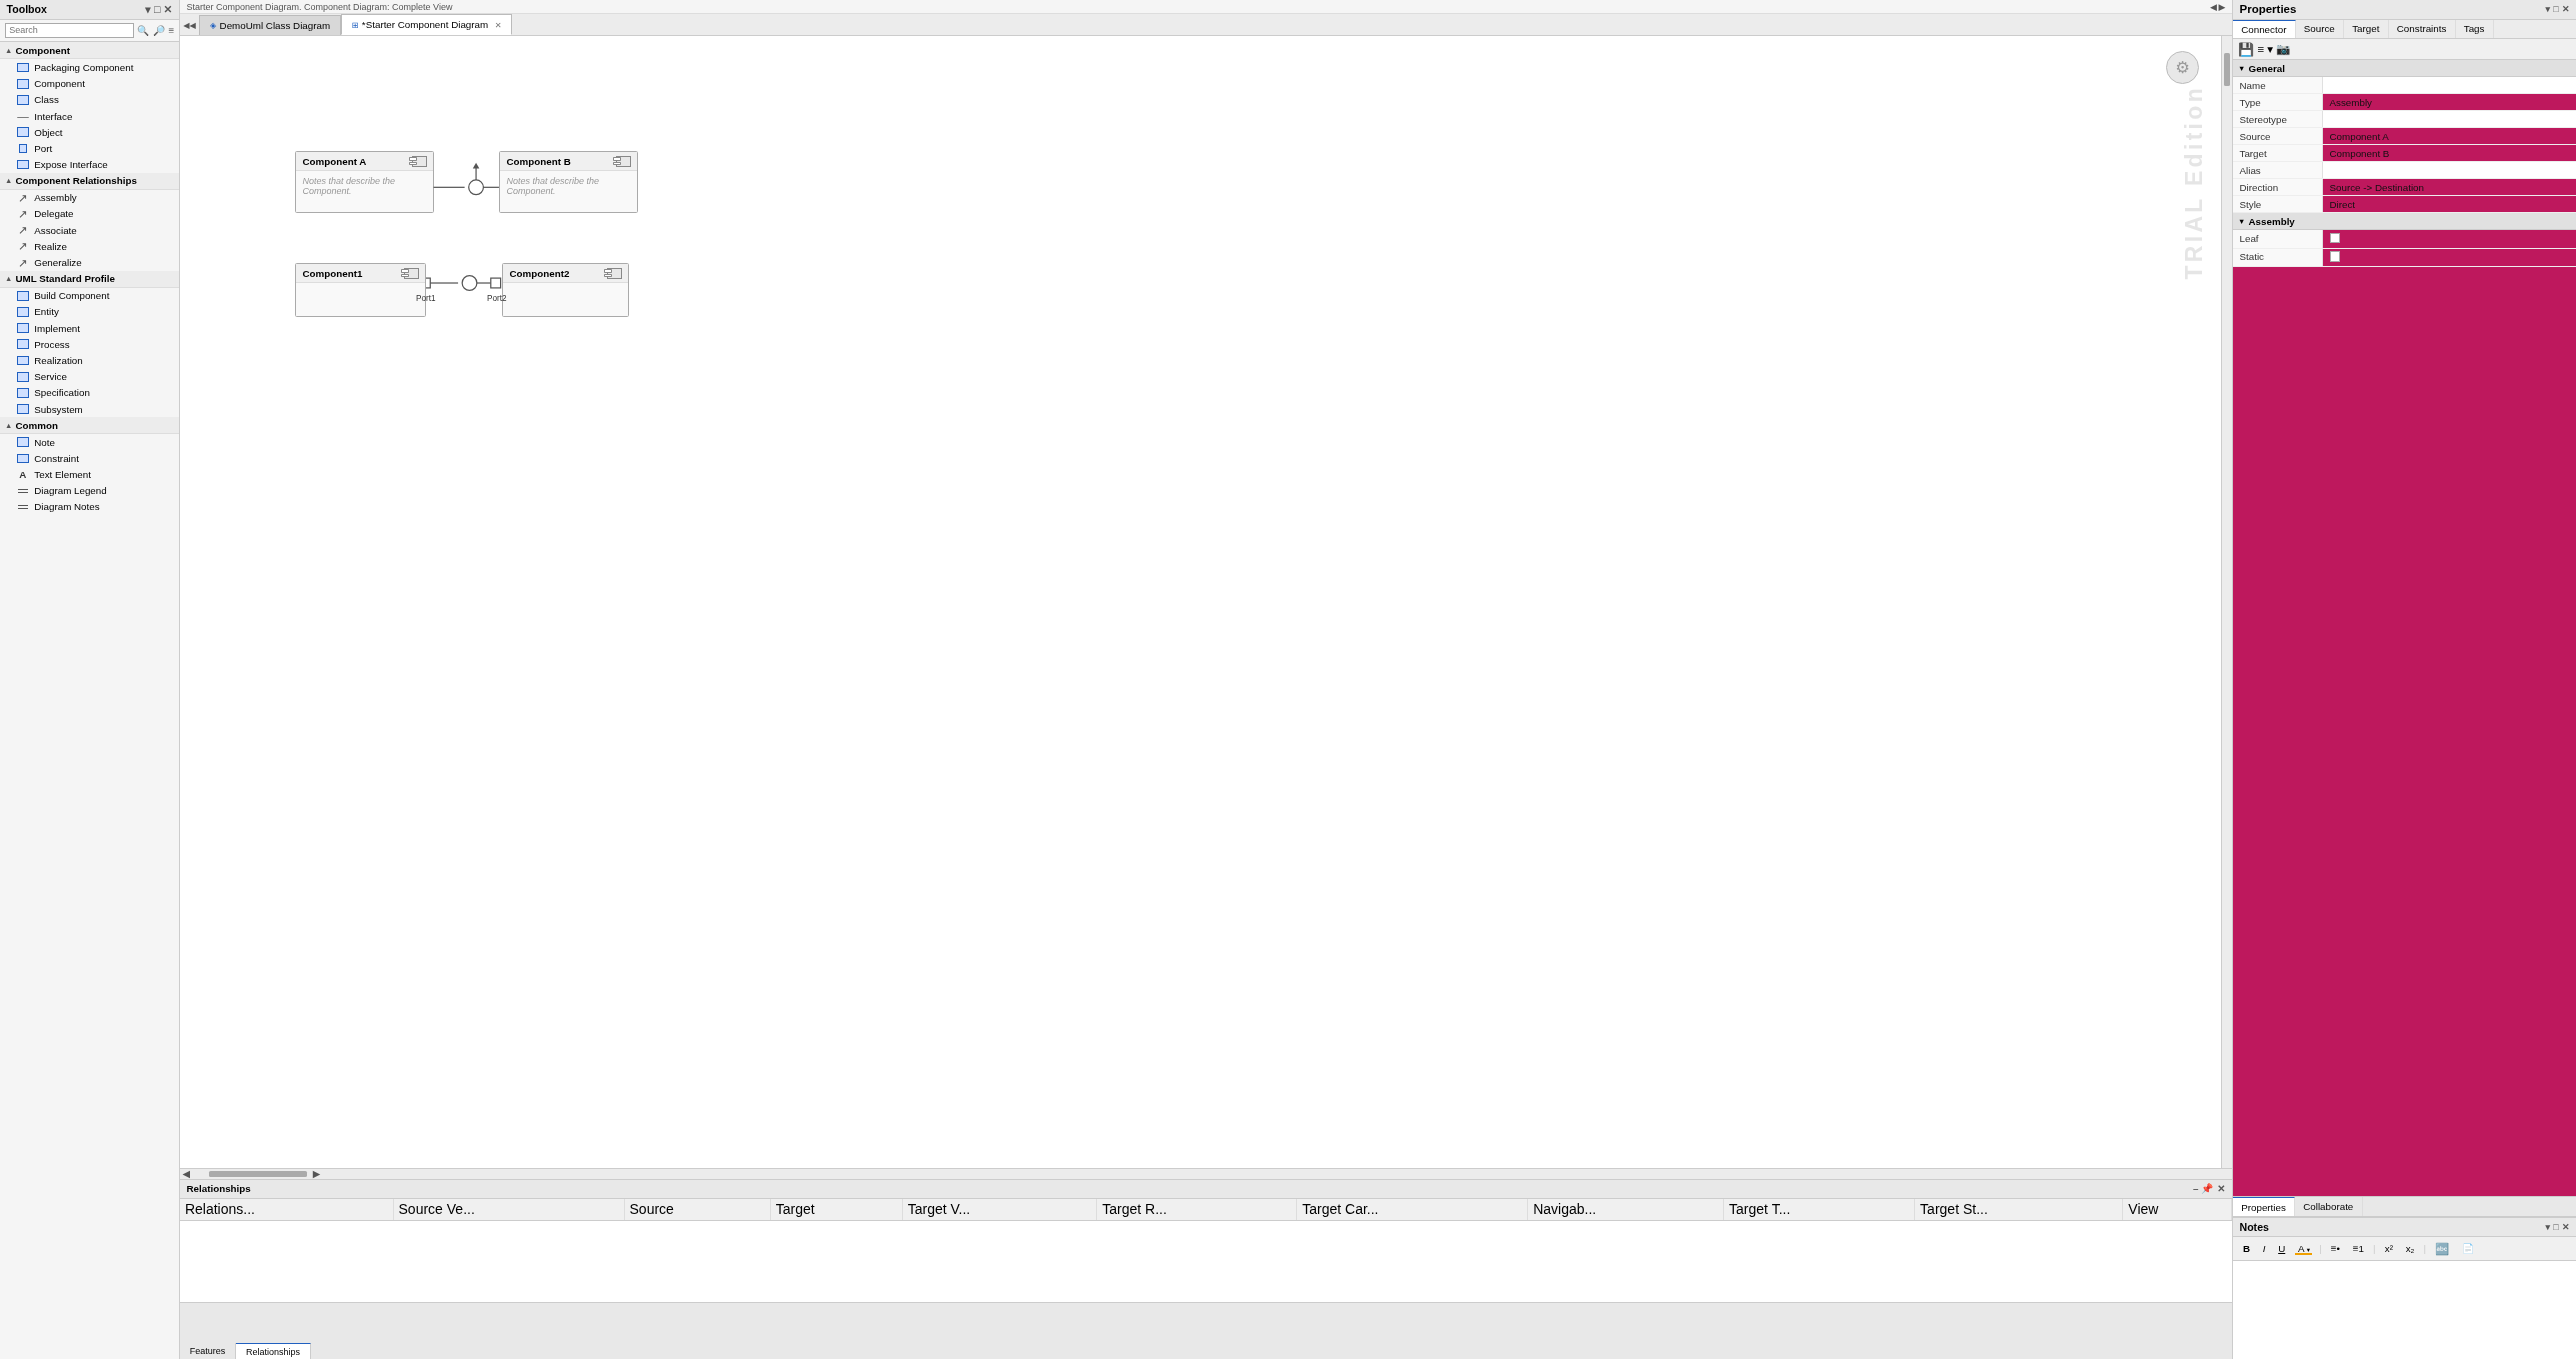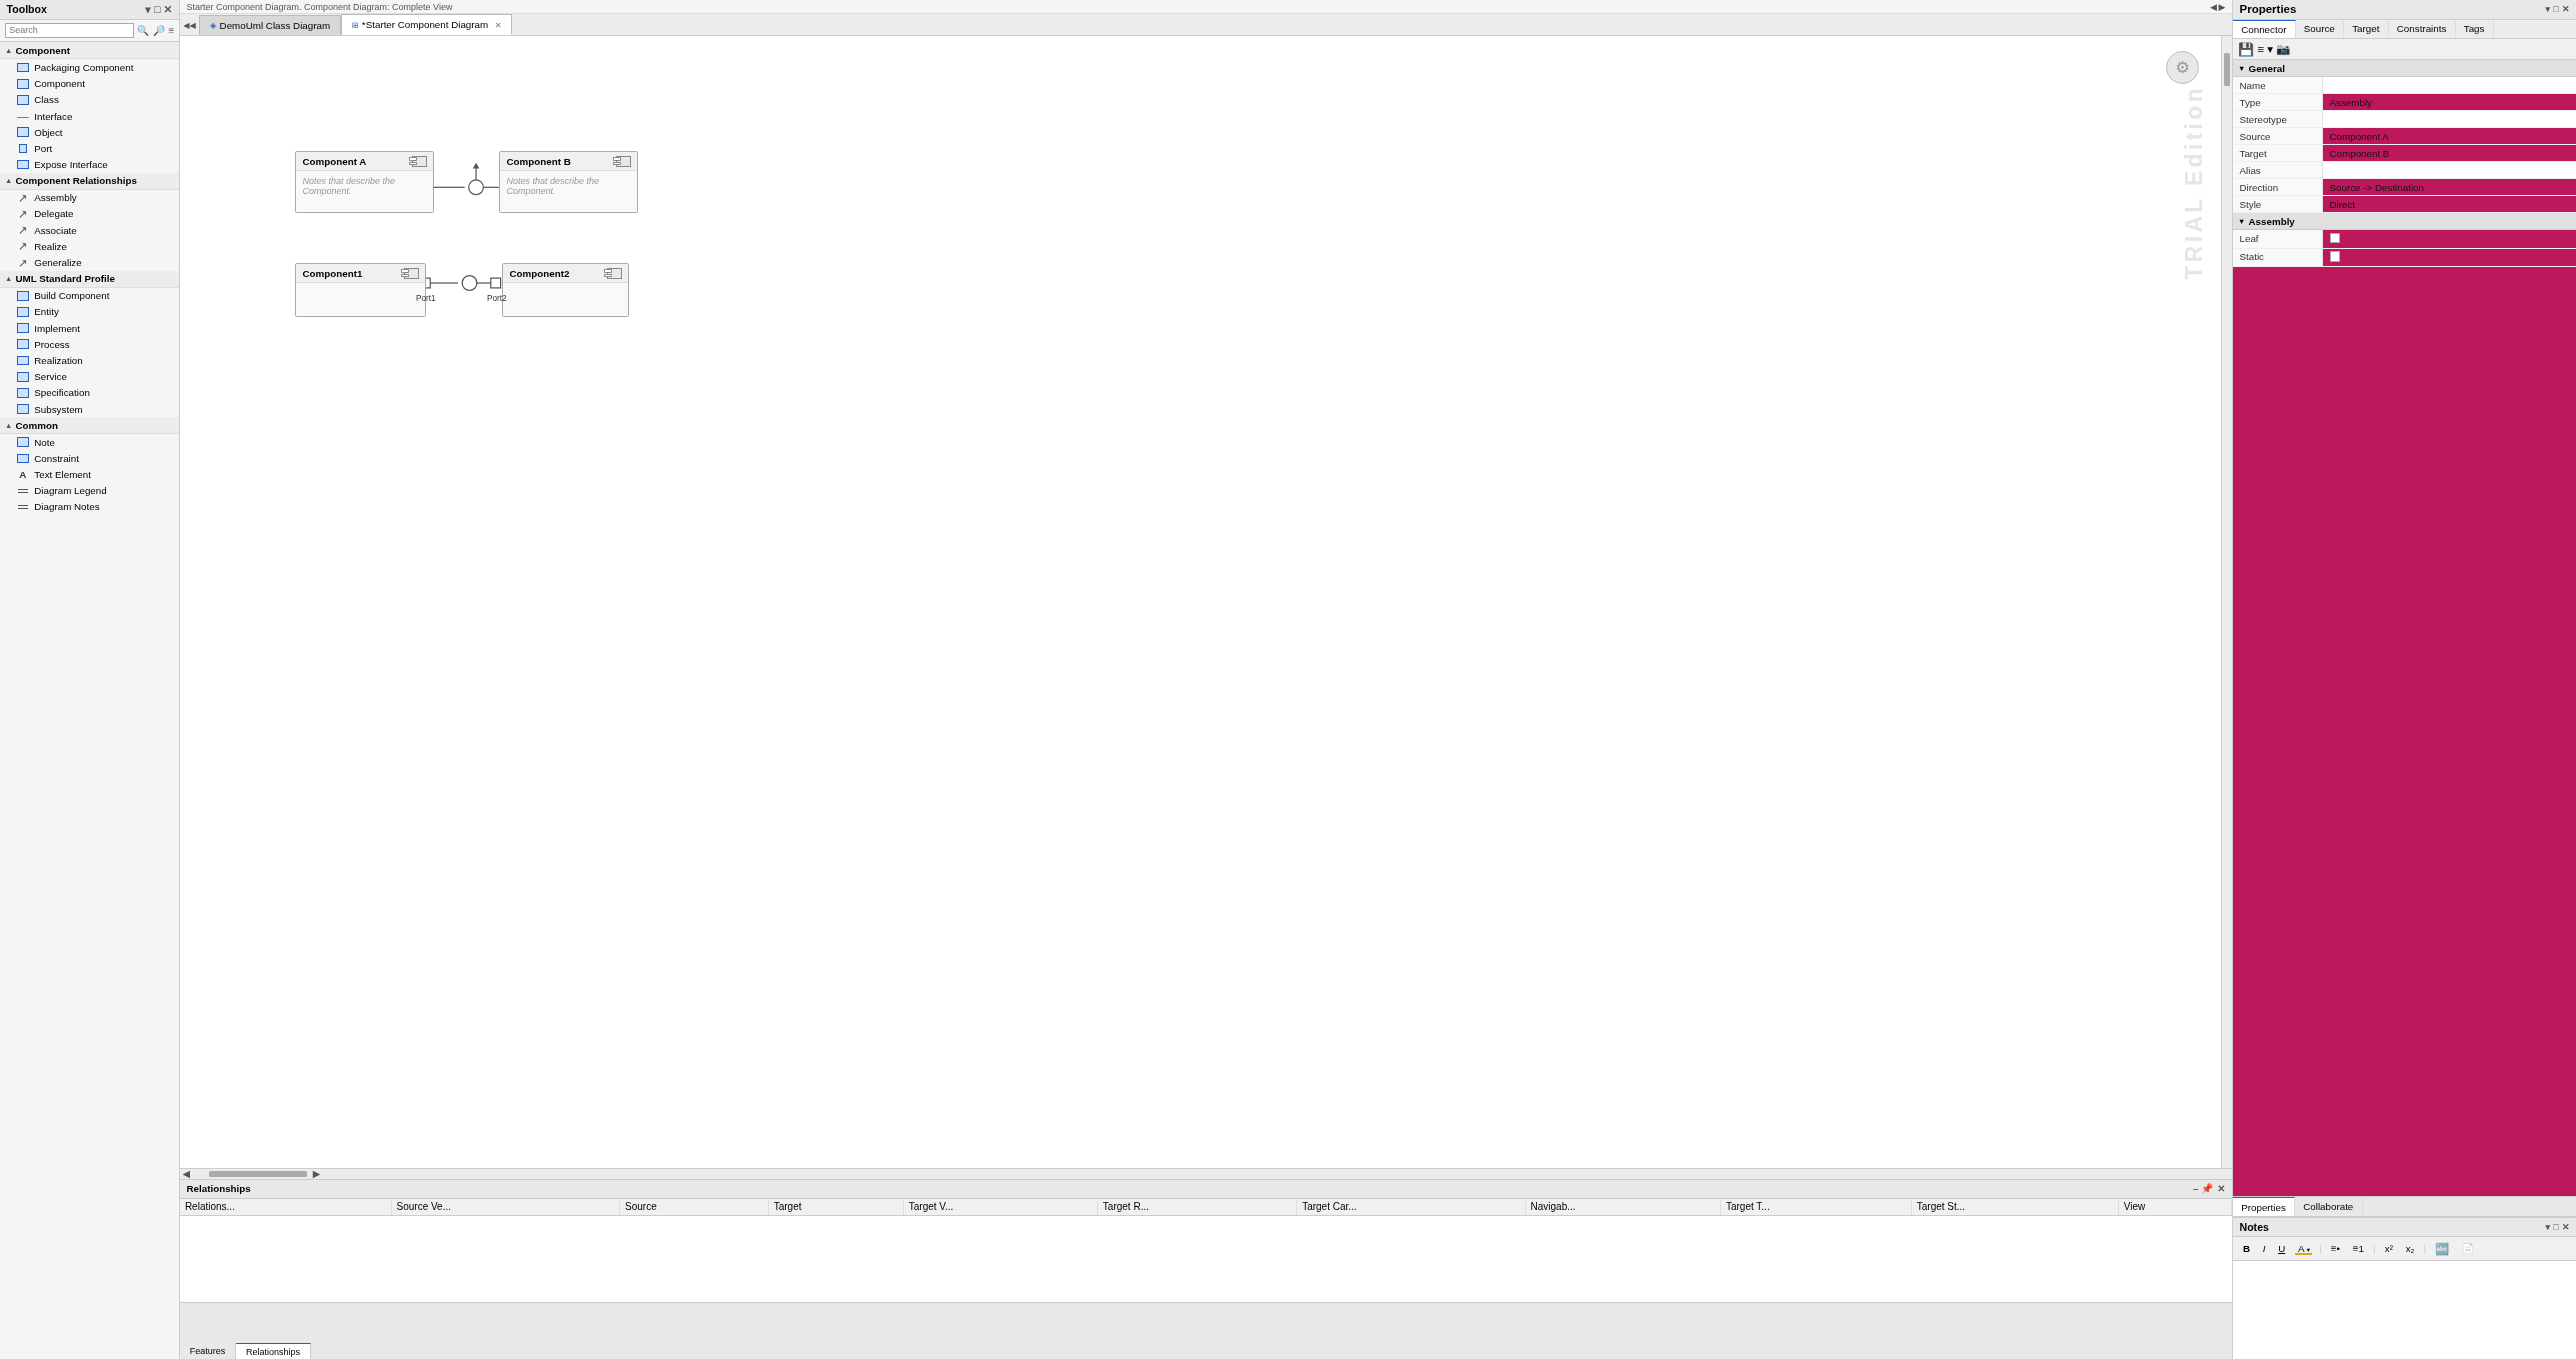--- a/index.html
+++ b/index.html
@@ -57,21 +57,21 @@
     .comp-icon { display: flex; align-items: center; gap: 1.6px; }
 
     
     #trial-watermark { position: absolute; right: 24.5px; top: 49px; font-size: 23px; font-weight: bold; color: rgba(150,150,150,0.25); writing-mode: vertical-rl; transform: rotate(180deg); pointer-events: none; letter-spacing: 3.3px; }
 
     
     #bottom-panel { height: 180px; border-top: 0.8px solid #ccc; display: flex; flex-direction: column; background: #fff; }
     #relationships-header { background: #e8e8e8; border-bottom: 0.8px solid #ccc; padding: 3.3px 6.5px; display: flex; align-items: center; justify-content: space-between; font-weight: bold; }
     #relationships-header-right { display: flex; gap: 3.3px; color: #555; }
     #relationships-table { flex: 1; overflow: auto; }
-    #relationships-table table { width: 100%; border-collapse: collapse; font-size: 10px; }
+    #relationships-table table { width: 100%; border-collapse: collapse; font-size: 14px; }
     #relationships-table th { background: #f0f0f0; border-bottom: 0.8px solid #ccc; border-right: 0.8px solid #ddd; padding: 2.5px 4.9px; text-align: left; font-weight: normal; white-space: nowrap; }
     #bottom-tabs { display: flex; background: #e8e8e8; border-top: 0.8px solid #ccc; }
     .bottom-tab { padding: 2.5px 9.8px; cursor: pointer; font-size: 9px; border-right: 0.8px solid #ccc; margin-top: 40px; }
     .bottom-tab.active { background: #fff; border-top: 1.6px solid #2060c0; }
 
     
     #properties-panel { width: 344px; min-width: 344px; background: #be185d; border-left: 0.8px solid #ccc; display: flex; flex-direction: column; overflow: hidden; }
     #properties-header { background: #e8e8e8; padding: 3.3px 6.5px; display: flex; justify-content: space-between; align-items: center; border-bottom: 0.8px solid #ccc; font-weight: bold; font-size: 11.5px; }
     #properties-header-icons { display: flex; gap: 3.3px; color: #555; font-size: 9px; }
     #properties-tabs { display: flex; border-bottom: 0.8px solid #ccc; background: #ececec; }

